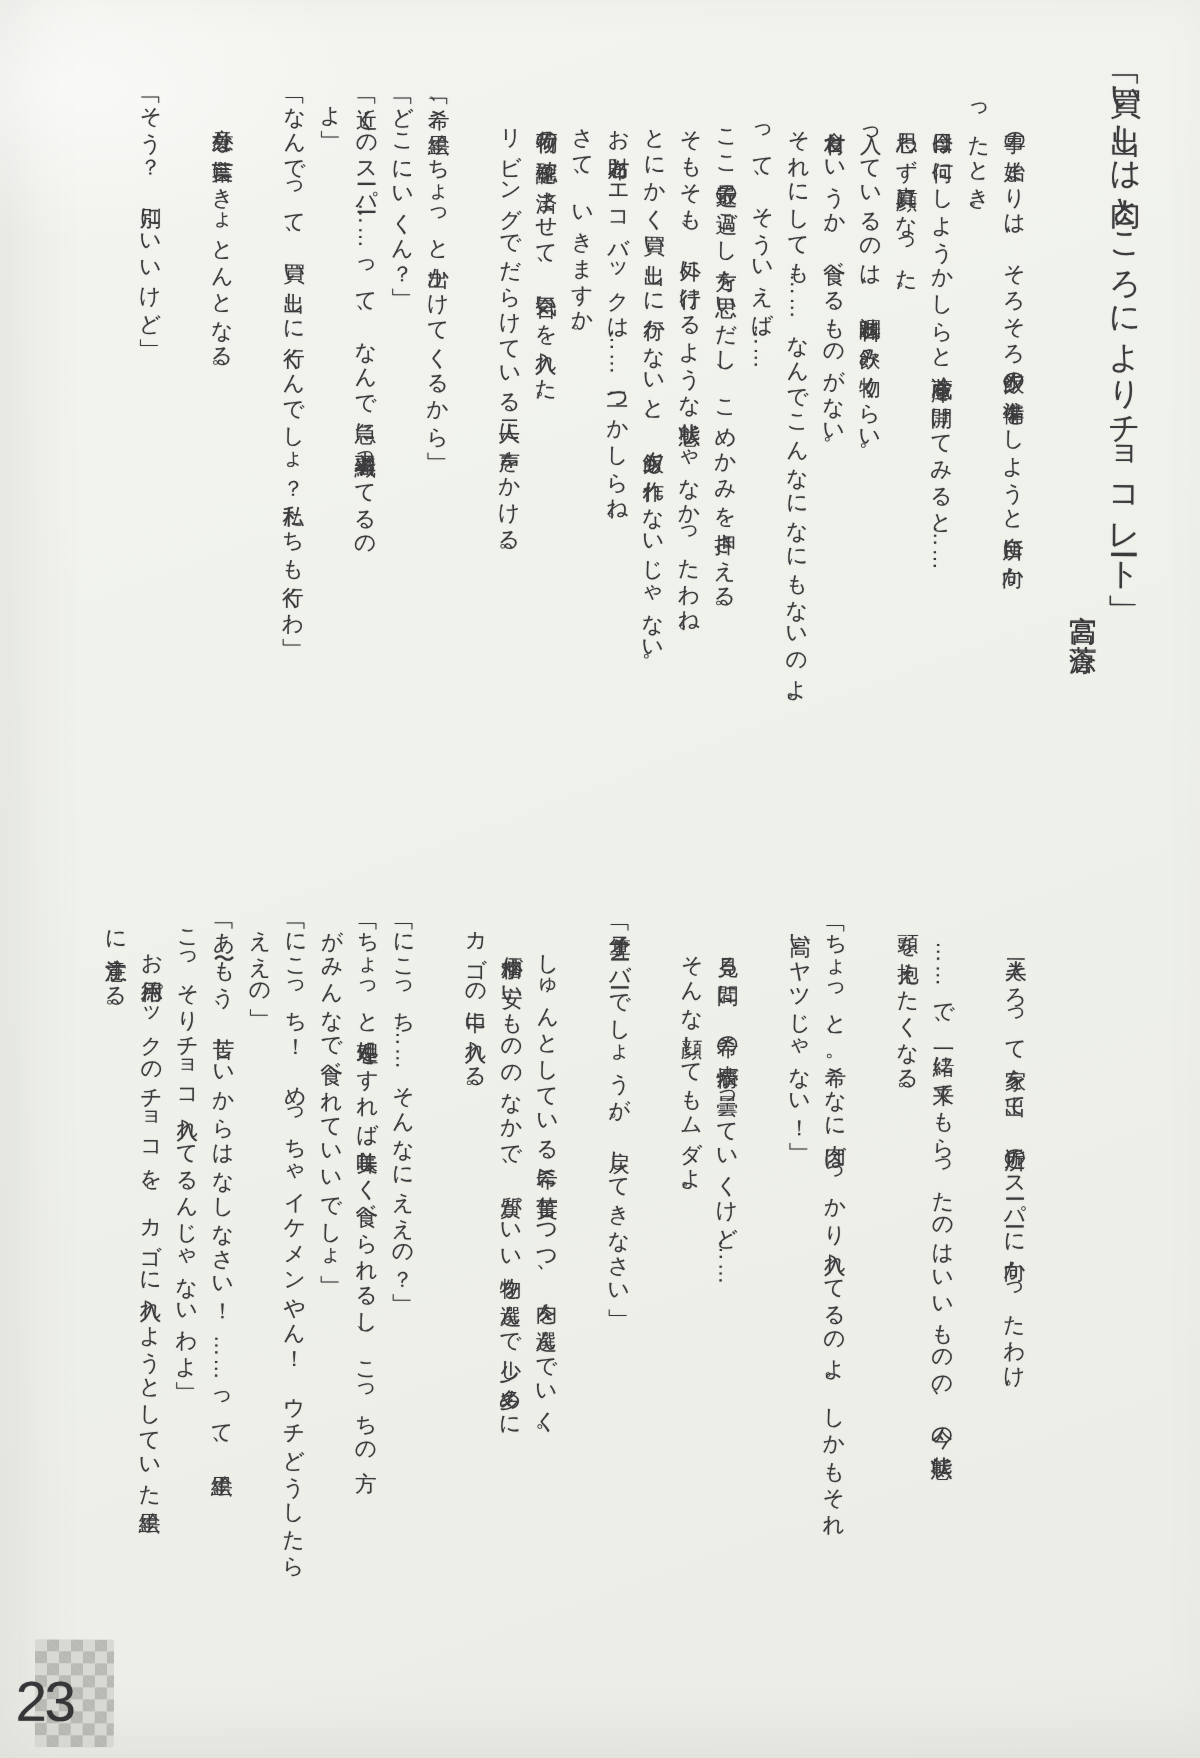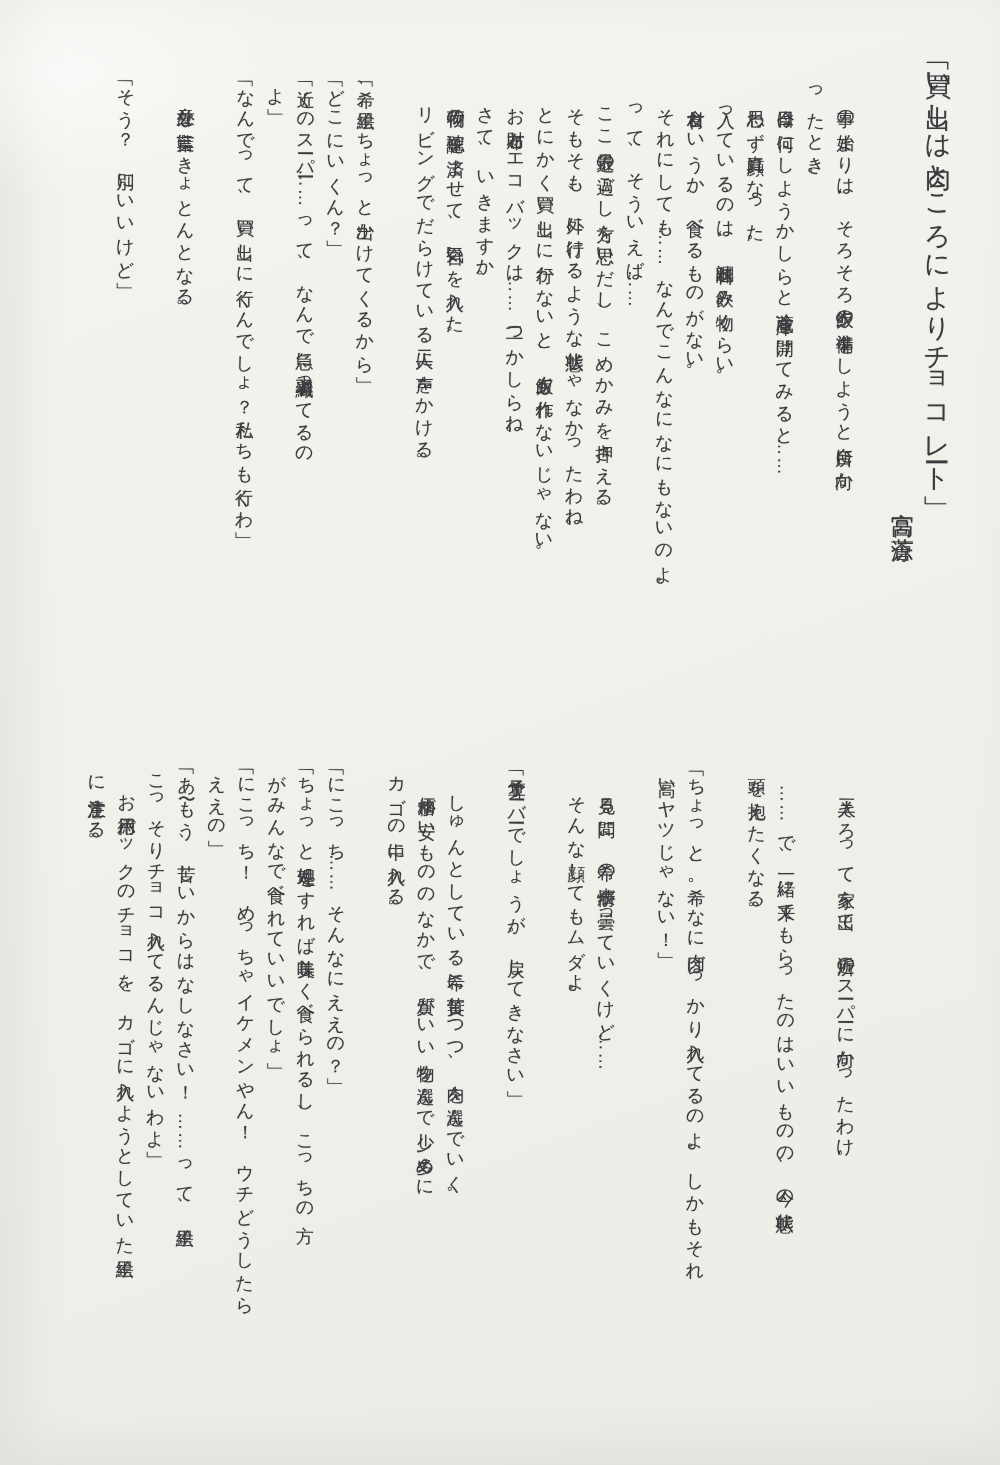--- a/index.html
+++ b/index.html
@@ -139,15 +139,19 @@
         <p class="line">「ちょっと処理をすれば美味しく食べられるし、こっちの方</p>
         <p class="line">がみんなで食べれていいでしょ」</p>
         <p class="line">「にこっち！　めっちゃイケメンやん！　ウチどうしたら</p>
         <p class="line">ええの」</p>
         <p class="line">「あ〜もう、苦しいからはなしなさい！　……って、絵里！</p>
         <p class="line">こっそりチョコ入れてるんじゃないわよ」</p>
         <p class="line indent">お徳用パックのチョコを、カゴに入れようとしていた絵里</p>
         <p class="line">に注意する。</p>
       </div>
 
+    <div class="page-badge">
+      <div class="checker"></div>
+      <div class="page-number">23</div>
+    </div>
 
   </div>
 </div>
 
 </body></html>

